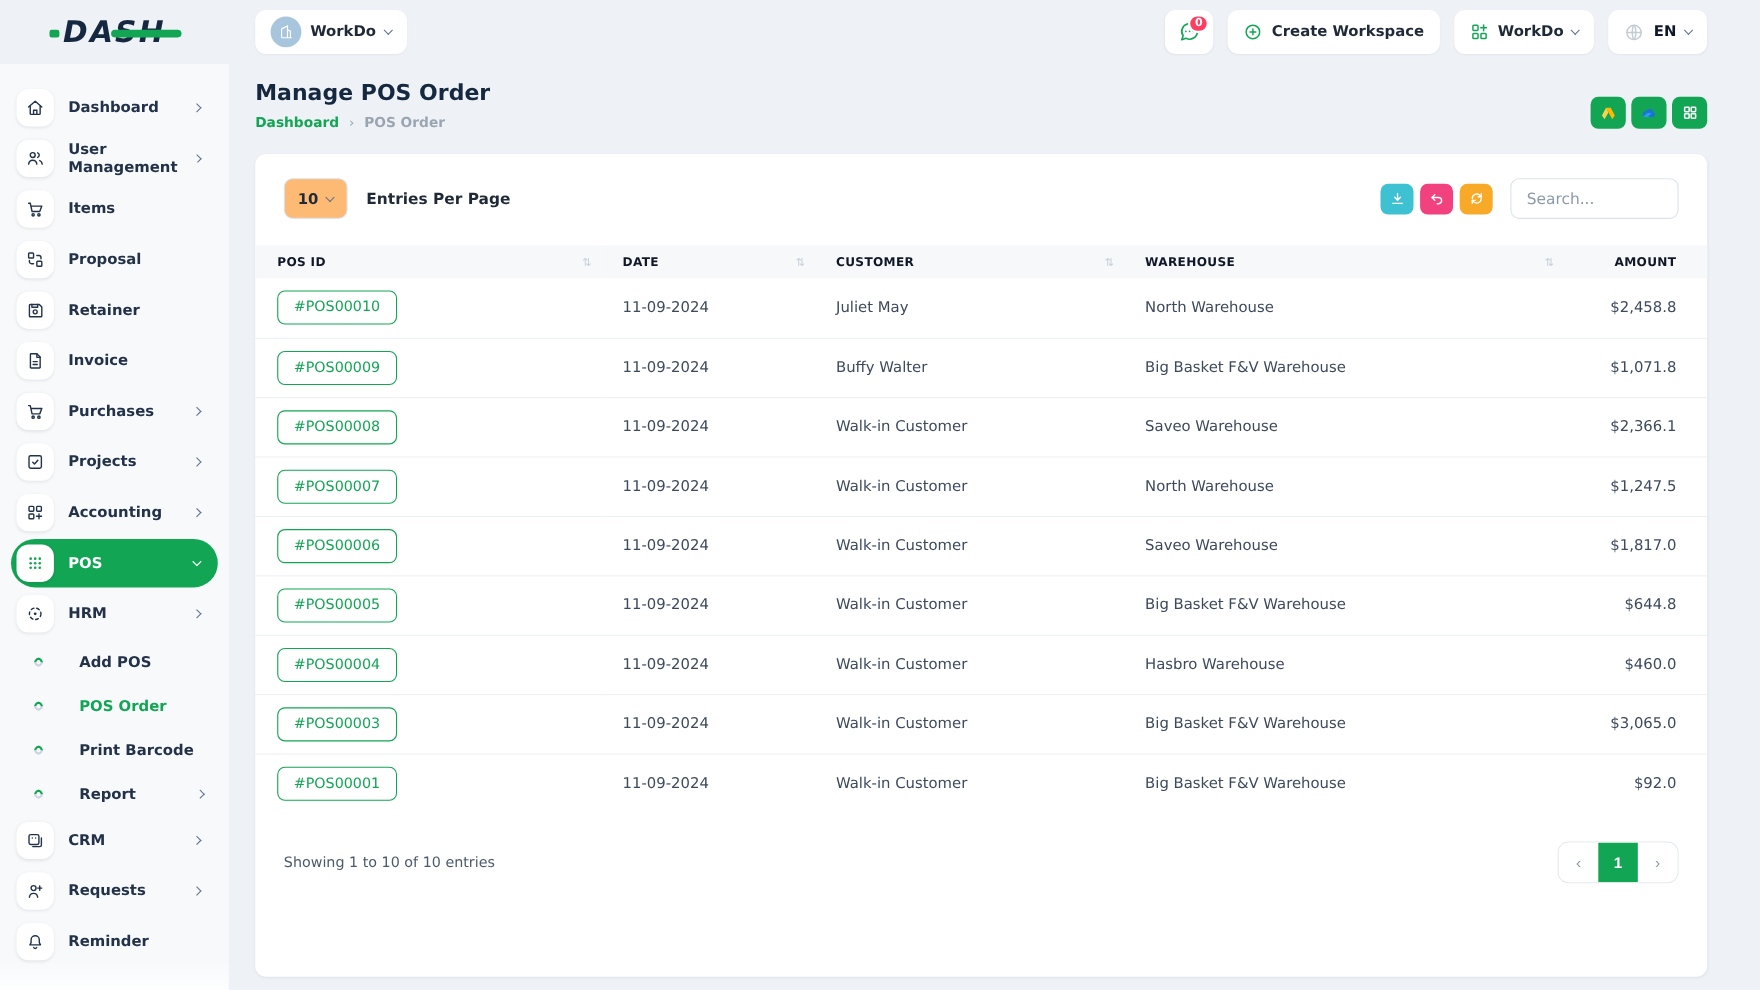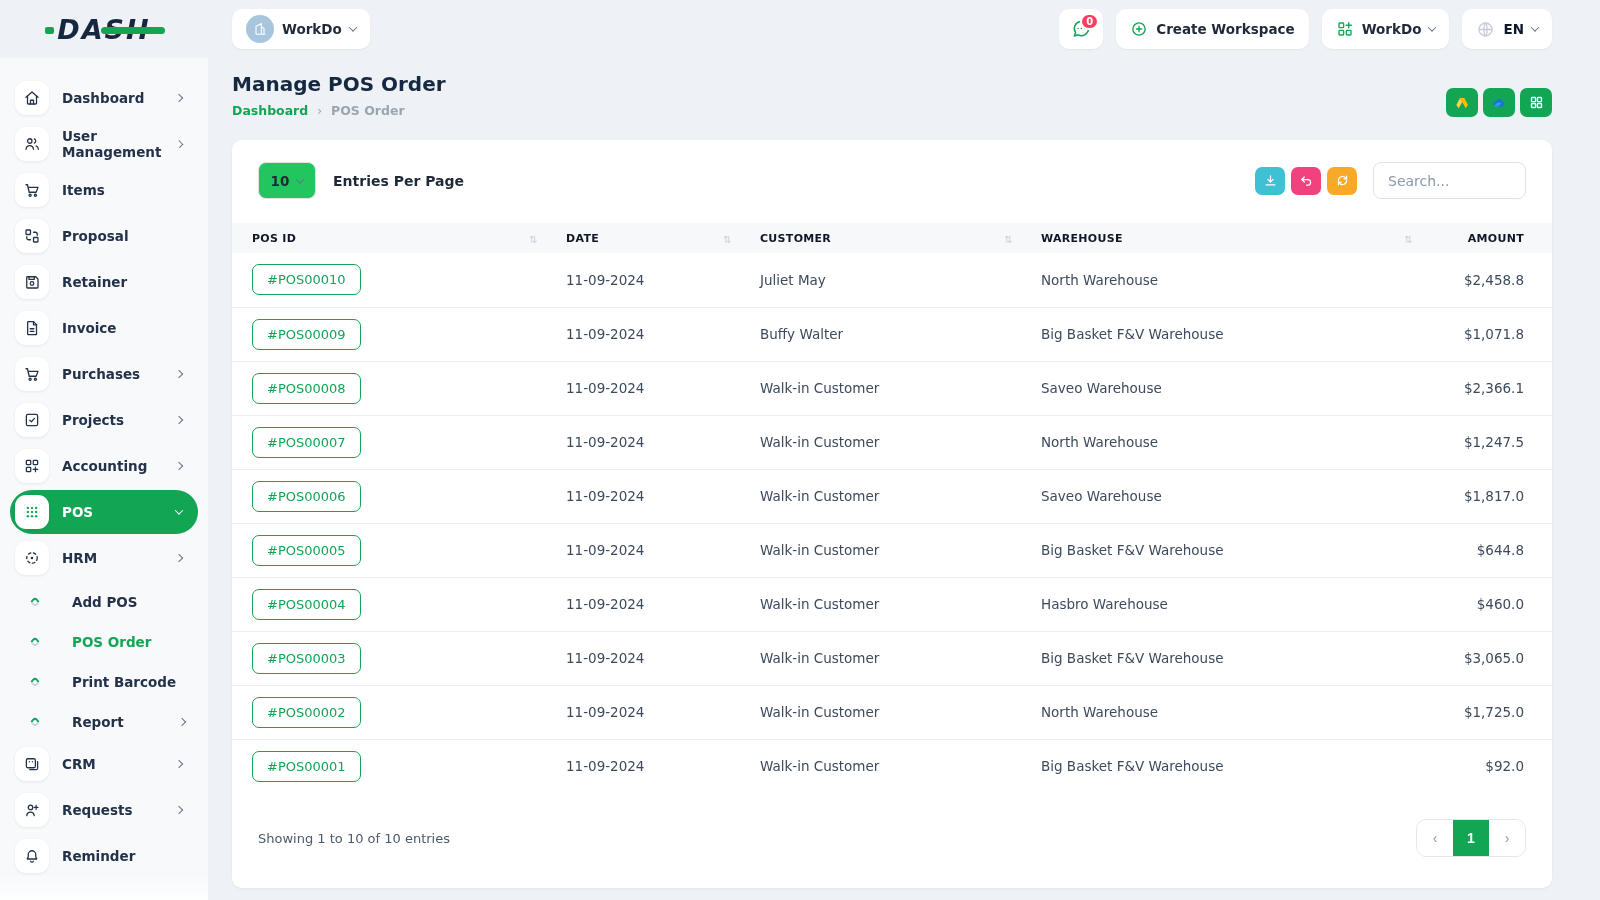--- a/index.html
+++ b/index.html
@@ -67,21 +67,21 @@
   .crumb-current { color:#9aa5b1; font-weight:600; }
   .head-actions { margin-left:auto; display:flex; gap:5px; margin-top:16px; }
   .sq-btn { width:32px; height:29px; border-radius:7px; background:#12a554; border:none;
     display:flex; align-items:center; justify-content:center; cursor:pointer; }
 
   .card { margin-top:22px; background:#fff; border-radius:10px;
     box-shadow:0 1px 3px rgba(15,23,42,.06); height:748px; padding:22px 0 0 0; position:relative; }
   .controls { display:flex; align-items:center; padding:0 26px; }
   .select-box { width:58px; height:37px; border:1px solid #dde3ea; border-radius:8px;
     display:flex; align-items:center; justify-content:center; gap:8px; font-size:13.5px;
-    font-weight:600; color:#1f2937; cursor:pointer; background:#22c55e; }
+    font-weight:600; color:#1f2937; cursor:pointer; background:#fdba74; }
   .entries-label { margin-left:17px; font-size:14px; font-weight:600; color:#1f2937; }
   .controls-right { margin-left:auto; display:flex; align-items:center; gap:6px; }
   .act-btn { width:30px; height:28px; border-radius:7px; border:none; display:flex;
     align-items:center; justify-content:center; cursor:pointer; }
   .search { margin-left:10px; width:153px; height:37px; border:1px solid #dde3ea;
     border-radius:8px; padding:0 14px; font-size:14px; color:#334155; outline:none;
     font-family:inherit; background:#fff; }
   .search::placeholder { color:#8b99a9; }
 
   table.grid { width:100%; border-collapse:collapse; margin-top:24px; table-layout:fixed; }
@@ -497,27 +497,20 @@
           <td class="amount">$460.0</td>
         </tr>
         <tr>
           <td><span class="pos-badge">#POS00003</span></td>
           <td>11-09-2024</td>
           <td>Walk-in Customer</td>
           <td>Big Basket F&amp;V Warehouse</td>
           <td class="amount">$3,065.0</td>
         </tr>
         <tr>
-          <td><span class="pos-badge">#POS00002</span></td>
-          <td>11-09-2024</td>
-          <td>Walk-in Customer</td>
-          <td>North Warehouse</td>
-          <td class="amount">$1,725.0</td>
-        </tr>
-        <tr>
           <td><span class="pos-badge">#POS00001</span></td>
           <td>11-09-2024</td>
           <td>Walk-in Customer</td>
           <td>Big Basket F&amp;V Warehouse</td>
           <td class="amount">$92.0</td>
         </tr>
       </tbody>
     </table>
 
     <div class="card-footer">

